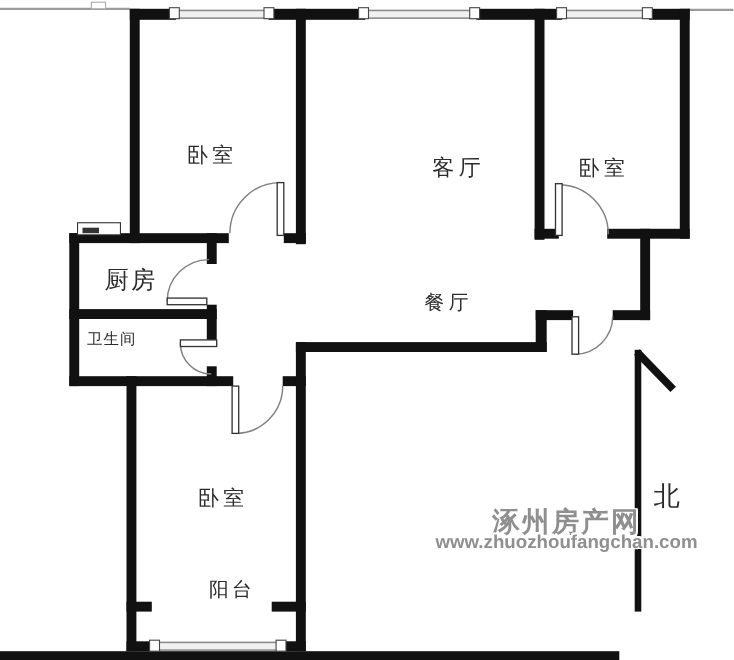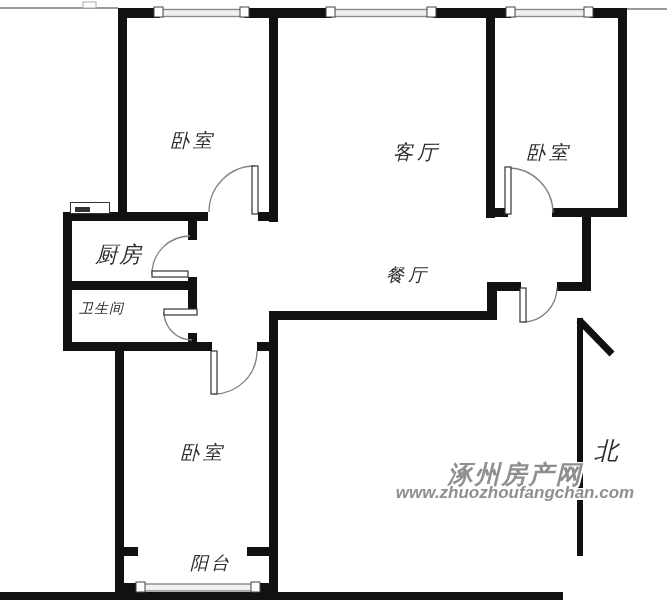--- a/index.html
+++ b/index.html
@@ -2,21 +2,20 @@
 <html><head>
 <meta charset="utf-8">
 <style>
   html,body{margin:0;padding:0;background:#ffffff;}
   #stage{
     position:relative;
     width:667px;height:600px;
     background:#ffffff;
     overflow:hidden;
     font-family:"Liberation Serif","DejaVu Serif",serif;
-    font-style:italic;
   }
   #plan-svg{position:absolute;left:0;top:0;}
   .room-label{
     position:absolute;
     color:#2b2b2b;
     white-space:nowrap;
     font-family:"Liberation Serif","DejaVu Serif",serif;
   }
   .wm{
     position:absolute;
@@ -146,20 +145,20 @@
     </g>
   </svg>
 
   <div class="room-label" style="left:170px;top:128px;font-size:19px;letter-spacing:4px;">卧室</div>
   <div class="room-label" style="left:358px;top:139px;font-size:20px;letter-spacing:4px;margin-left:35px;">客厅</div>
   <div class="room-label" style="left:526px;top:140px;font-size:19px;letter-spacing:4px;">卧室</div>
   <div class="room-label" style="left:95px;top:240px;font-size:22px;letter-spacing:2px;">厨房</div>
   <div class="room-label" style="left:79px;top:300px;font-size:14px;letter-spacing:1px;">卫生间</div>
   <div class="room-label" style="left:386px;top:263px;font-size:18px;letter-spacing:4px;">餐厅</div>
   <div class="room-label" style="left:180px;top:440px;font-size:19px;letter-spacing:4px;">卧室</div>
-  <div class="room-label" style="left:190px;top:551px;font-size:18px;letter-spacing:3px;">阳台</div>
+  <div class="room-label" style="left:190px;top:524px;font-size:18px;letter-spacing:3px;">阳台</div>
 
   <div class="room-label" style="left:594px;top:435px;font-size:24px;">北</div>
 
   <div class="wm wm-name">涿州房产网</div>
   <div class="wm wm-url">www.zhuozhoufangchan.com</div>
 
 </div>
 
 </body></html>

